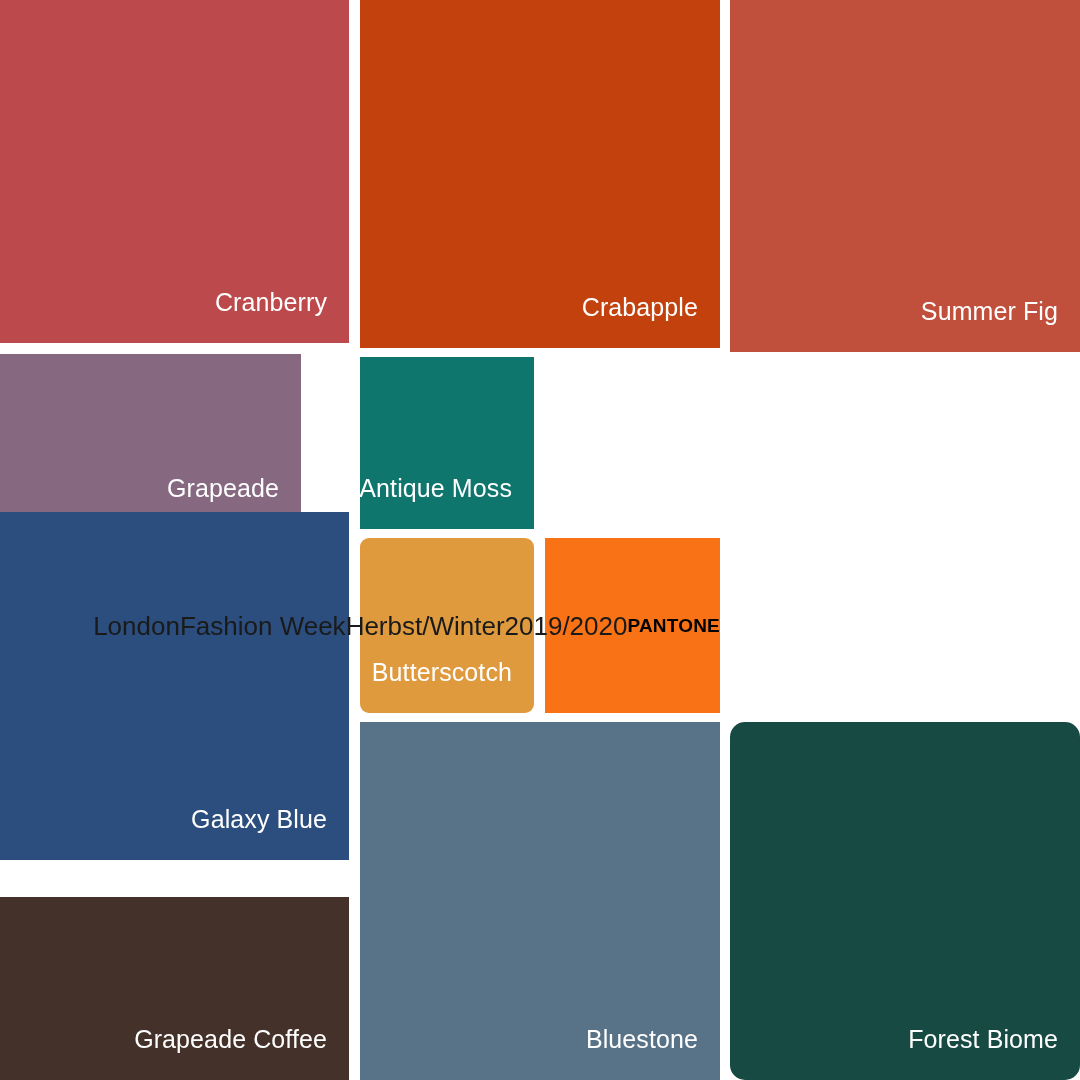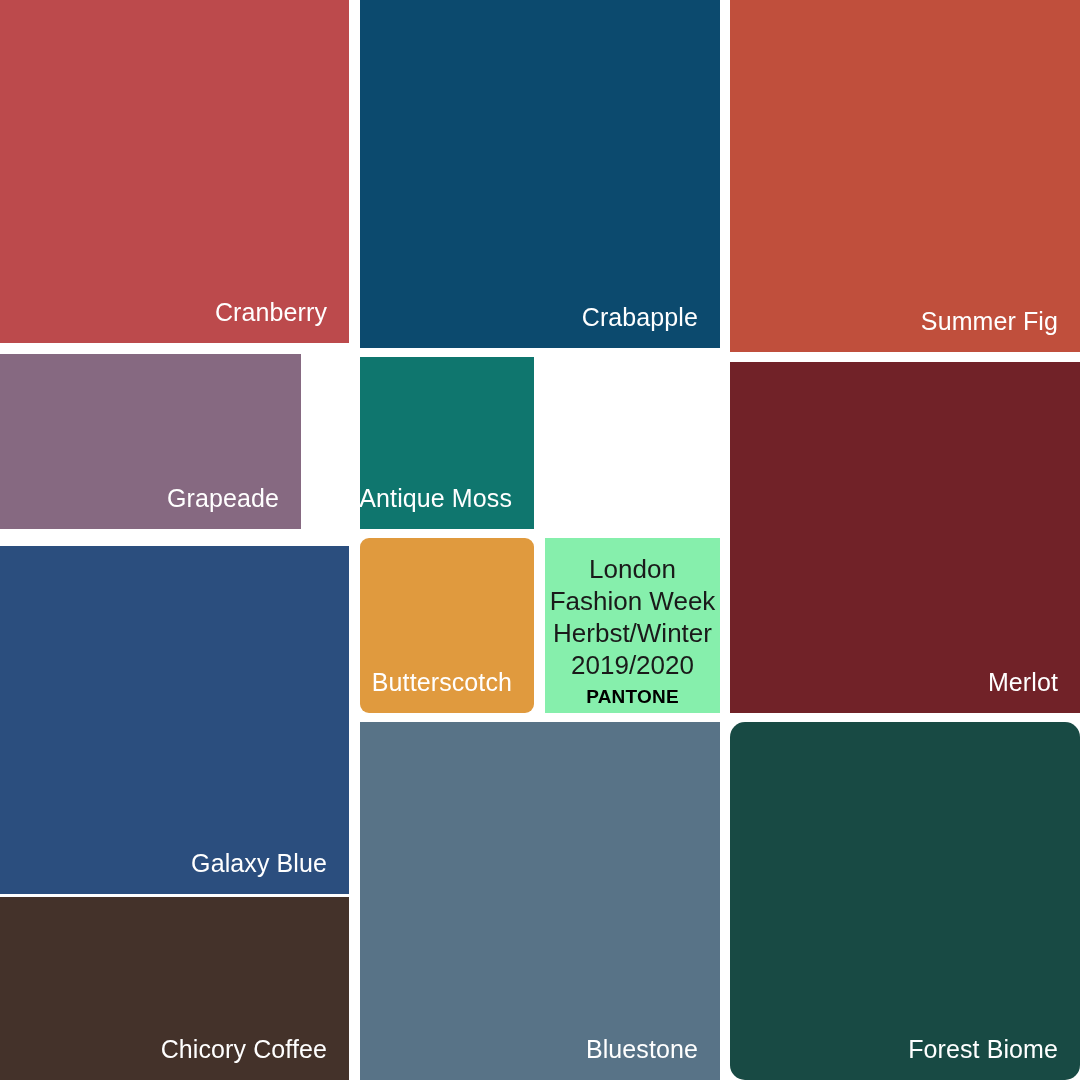--- a/index.html
+++ b/index.html
@@ -25,31 +25,31 @@
     align-items: flex-end;
     justify-content: flex-end;
   }
   .swatch-label {
     color: #ffffff;
     font-family: "Liberation Sans", sans-serif;
     font-size: 25px;
     font-weight: 400;
     line-height: 1;
     letter-spacing: 0.1px;
-    padding: 0 22px 18px 0;
+    padding: 0 22px 28px 0;
     white-space: nowrap;
   }
   #center-caption {
     position: absolute;
     box-sizing: border-box;
     display: flex;
-    flex-direction: column;
+    flex-direction: row;
     align-items: center;
     justify-content: flex-end;
-    background: #86efac;
+    background: #f97316;
     text-align: center;
   }
   #center-caption .caption-line {
     color: #1a1a1a;
     font-family: "Liberation Sans", sans-serif;
     font-size: 26px;
     font-weight: 400;
     line-height: 32px;
     white-space: nowrap;
   }
@@ -65,59 +65,56 @@
 </style>
 </head>
 <body>
 
 <div id="palette-board" style="width: 1080px; height: 1080px; background: rgb(255, 255, 255);">
 
   <div class="swatch" style="left: 0px; top: 0px; width: 349px; height: 343px; background: rgb(188, 74, 76);">
     <span class="swatch-label" style="color: rgb(255, 255, 255);">Cranberry</span>
   </div>
 
-  <div class="swatch" style="left: 360px; top: 0px; width: 360px; height: 348px; background: #0c4a6e;">
+  <div class="swatch" style="left: 360px; top: 0px; width: 360px; height: 348px; background: #c2410c;">
     <span class="swatch-label" style="color: rgb(255, 255, 255);">Crabapple</span>
   </div>
 
   <div class="swatch" style="left: 730px; top: 0px; width: 350px; height: 352px; background: rgb(192, 79, 60);">
     <span class="swatch-label" style="color: rgb(255, 255, 255);">Summer Fig</span>
   </div>
 
   <div class="swatch" style="left: 0px; top: 354px; width: 301px; height: 175px; background: rgb(134, 105, 129);">
     <span class="swatch-label" style="color: rgb(255, 255, 255);">Grapeade</span>
   </div>
 
   <div class="swatch" style="left: 360px; top: 357px; width: 174px; height: 172px; background: #0f766e;">
     <span class="swatch-label" style="color: rgb(255, 255, 255);">Antique Moss</span>
   </div>
 
 
-  <div class="swatch" style="left: 730px; top: 362px; width: 350px; height: 351px; background: rgb(113, 34, 40);">
-    <span class="swatch-label" style="color: rgb(255, 255, 255);">Merlot</span>
-  </div>
 
-  <div class="swatch" style="left: 0px; top: 546px; width: 349px; height: 348px; background: rgb(43, 78, 126);">
+  <div class="swatch" style="left: 0px; top: 512px; width: 349px; height: 348px; background: rgb(43, 78, 126);">
     <span class="swatch-label" style="color: rgb(255, 255, 255);">Galaxy Blue</span>
   </div>
 
   <div class="swatch" style="left: 360px; top: 538px; width: 174px; height: 175px; background: rgb(224, 154, 62); border-radius: 9px;">
     <span class="swatch-label" style="color: rgb(255, 255, 255);">Butterscotch</span>
   </div>
 
   <div class="swatch" style="left: 360px; top: 722px; width: 360px; height: 358px; background: rgb(88, 115, 135);">
     <span class="swatch-label" style="color: rgb(255, 255, 255);">Bluestone</span>
   </div>
 
   <div class="swatch" style="left: 730px; top: 722px; width: 350px; height: 358px; background: rgb(24, 74, 68); border-radius: 15px;">
     <span class="swatch-label" style="color: rgb(255, 255, 255);">Forest Biome</span>
   </div>
 
   <div class="swatch" style="left: 0px; top: 897px; width: 349px; height: 183px; background: rgb(68, 50, 42);">
-    <span class="swatch-label" style="color: rgb(255, 255, 255);">Chicory Coffee</span>
+    <span class="swatch-label" style="color: rgb(255, 255, 255);">Grapeade Coffee</span>
   </div>
 
   <div id="center-caption" style="left: 545px; top: 538px; width: 175px; height: 175px;">
     <span class="caption-line">London</span>
     <span class="caption-line">Fashion Week</span>
     <span class="caption-line">Herbst/Winter</span>
     <span class="caption-line">2019/2020</span>
     <span class="caption-brand">PANTONE</span>
   </div>
 

